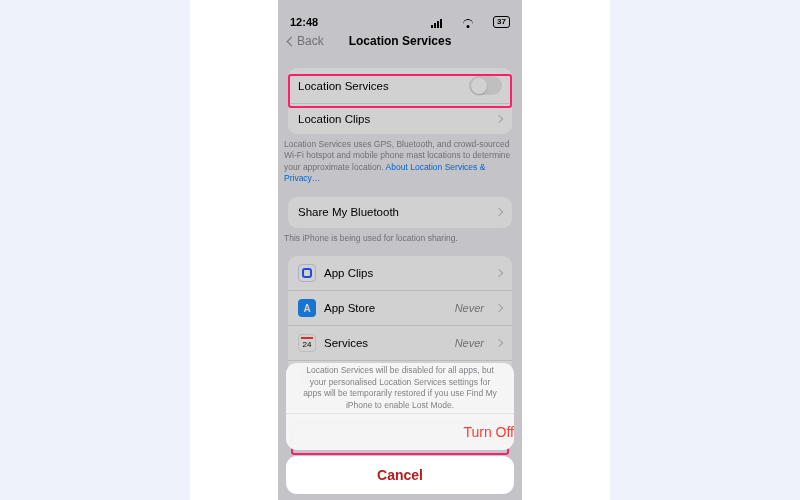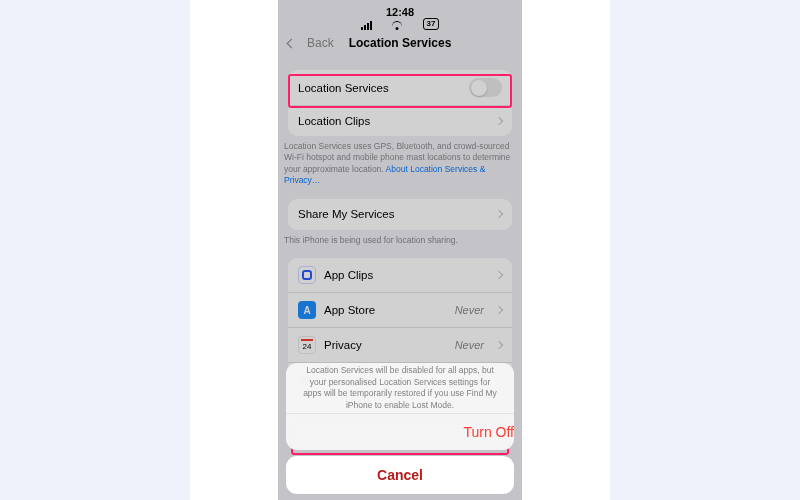--- a/index.html
+++ b/index.html
@@ -1,30 +1,30 @@
 <!DOCTYPE html>
 <html><head>
   <meta charset="utf-8">
   <style>
     * { margin: 0; padding: 0; box-sizing: border-box; font-family: -apple-system, "Helvetica Neue", sans-serif; -webkit-font-smoothing: antialiased; }
     body { width: 800px; height: 500px; background: #eef2fb; display: flex; justify-content: center; }
     .stage { width: 420px; height: 100%; background: #fff; display:flex; justify-content:center; }
     .phone { width: 244px; height: 500px; background: #efeff4; position: relative; overflow: hidden; }
     .phone.dim::before { content:""; position:absolute; inset:0; background:rgba(0,0,0,0.18); z-index:20; }
-    .status-bar { display:flex; justify-content:space-between; align-items:center; padding: 6px 12px 2px; font-size:11px; font-weight:600;flex-direction:column; }
+    .status-bar { display:flex; justify-content:space-between; align-items:center; padding: 16px 12px 2px; font-size:11px; font-weight:600; }
     .status-right { display:flex; align-items:flex-end; gap:20px; }
     .sig { display:flex; gap:1px; align-items:flex-end; }
     .sig i { width:2px; background:#000; display:block; }
     .sig i:nth-child(1){height:3px} .sig i:nth-child(2){height:5px} .sig i:nth-child(3){height:7px} .sig i:nth-child(4){height:9px}
     .wifi { width:11px; height:8px; position:relative;}
     .wifi::before{content:"";position:absolute;left:50%;bottom:0;width:3px;height:3px;background:#000;border-radius:50%;transform:translateX(-50%);}
     .wifi::after{content:"";position:absolute;left:50%;bottom:-2px;width:10px;height:10px;border:1.5px solid #000;border-bottom:none;border-left:none;border-right:none;border-radius:50% 50% 0 0;transform:translateX(-50%);}
     .batt { border:1px solid #000; border-radius:3px; padding:0 3px; font-size:8px; font-weight:700; line-height:10px; }
     .nav { display:flex; align-items:center; padding: 4px 10px 8px; position:relative; }
-    .back { display:flex; align-items:center; gap:12px; color:#8a8a8e; font-size:12px; }
+    .back { display:flex; align-items:center; gap:2px; color:#8a8a8e; font-size:12px; }
     .chev-l { width:7px; height:7px; border-left:1.5px solid #8a8a8e; border-bottom:1.5px solid #8a8a8e; transform:rotate(45deg); }
     .title { position:absolute; left:0; right:0; text-align:center; font-size:12px; font-weight:600; pointer-events:none; }
     .group { margin: 12px 10px 0; background:#fff; border-radius:9px; overflow:hidden; }
     .row { display:flex; align-items:center; padding:8px 10px; font-size:11.5px; min-height:31px; }
     .row + .row { border-top:1px solid #e3e3e6; }
     .row .lbl { flex:1; }
     .row .val { color:#8a8a8e; font-size:11px; margin-right:12px;font-style:italic; }
     .chev-r { width:6px; height:6px; border-top:1.5px solid #c5c5c9; border-right:1.5px solid #c5c5c9; transform:rotate(45deg); }
     .toggle { width:33px; height:19px; border-radius:19px; background:#e9e9eb; position:relative; }
     .toggle::after { content:""; position:absolute; left:1.5px; top:1.5px; width:16px; height:16px; border-radius:50%; background:#fff; box-shadow:0 1px 2px rgba(0,0,0,0.2); }
@@ -88,42 +88,42 @@
         <span class="chev-r"></span>
       </div>
     </div>
     <div class="footer">
       <span>Location Services uses GPS, Bluetooth, and crowd-sourced Wi-Fi hotspot and mobile phone mast locations to determine your approximate location.</span>
       <a>About Location Services &amp; Privacy…</a>
     </div>
 
     <div class="group">
       <div class="row">
-        <span class="lbl">Share My Services</span>
+        <span class="lbl">Share My Bluetooth</span>
         <span class="chev-r"></span>
       </div>
     </div>
     <div class="footer">This iPhone is being used for location sharing.</div>
 
     <div class="group">
       <div class="row">
         <span class="appicon ic-clips"></span>
         <span class="lbl">App Clips</span>
         <span class="val"></span>
         <span class="chev-r"></span>
       </div>
       <div class="row">
         <span class="appicon ic-store"></span>
         <span class="lbl">App Store</span>
         <span class="val">Never</span>
         <span class="chev-r"></span>
       </div>
       <div class="row">
         <span class="appicon ic-cal"></span>
-        <span class="lbl">Privacy</span>
+        <span class="lbl">Services</span>
         <span class="val">Never</span>
         <span class="chev-r"></span>
       </div>
       <div class="row">
         <span class="appicon ic-cam"></span>
         <span class="lbl">Camera</span>
         <span class="val"></span>
         <span class="chev-r"></span>
       </div>
     </div>

